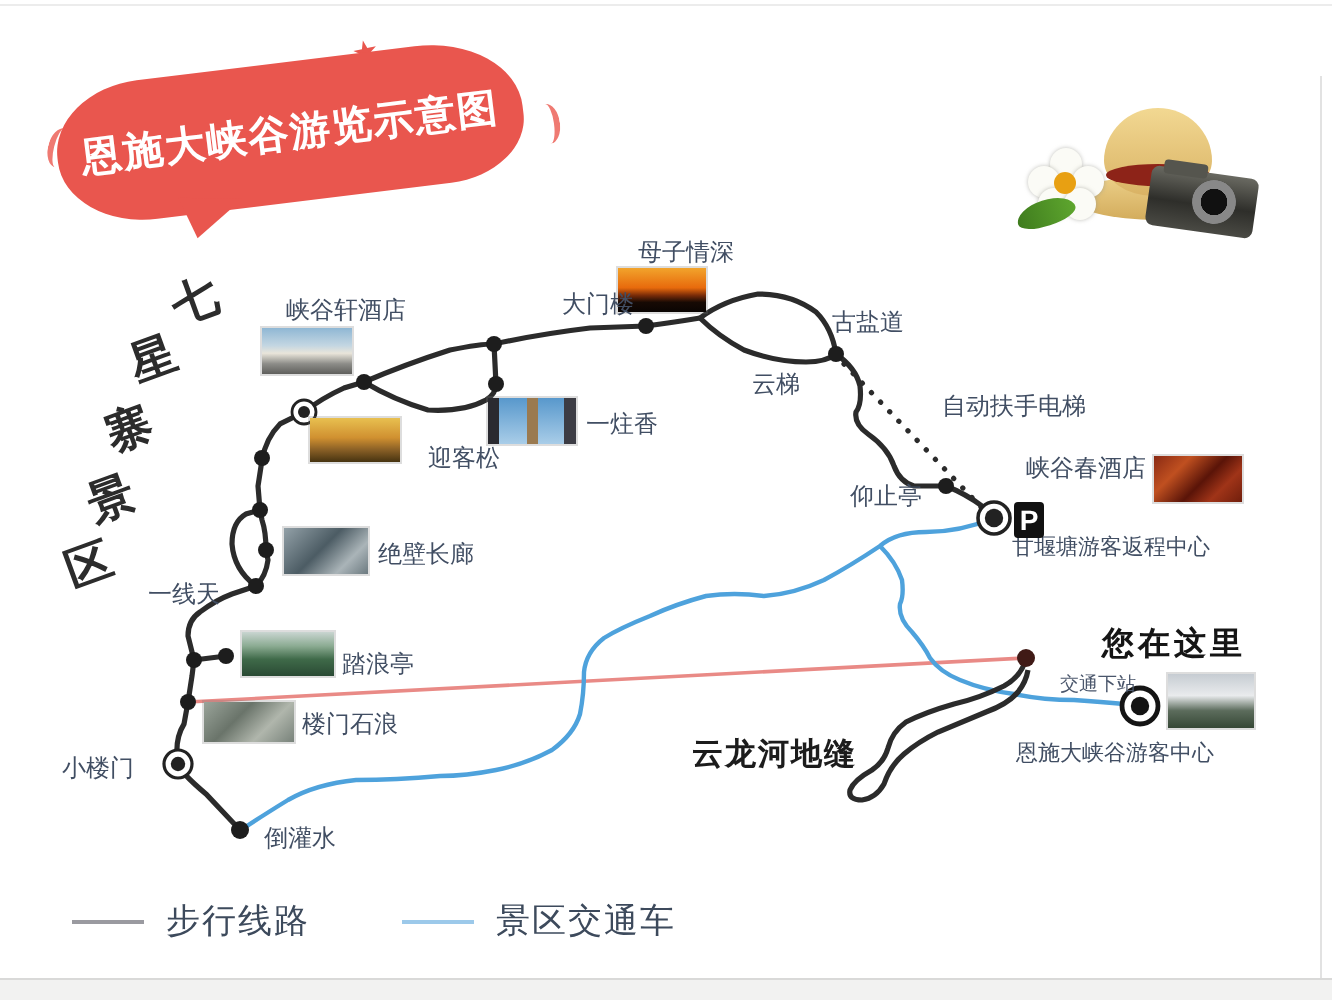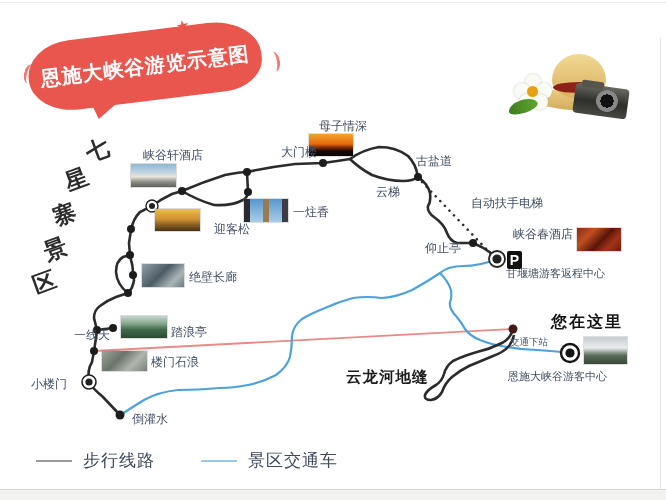--- a/index.html
+++ b/index.html
@@ -21,21 +21,21 @@
   .dash-l{position:absolute;left:24px;top:64px;width:9px;height:20px;border-left:3px solid #ef7a72;border-radius:50%;transform:rotate(14deg);}
   .dash-r{position:absolute;left:268px;top:52px;width:9px;height:20px;border-right:3px solid #ef7a72;border-radius:50%;transform:rotate(-8deg);}
 
   
   .region-char{position:absolute;font-family:"DejaVu Serif",serif;font-weight:bold;color:#2c2c2c;
       font-size:23px;transform:rotate(-20deg);}
 
   
   .lbl{position:absolute;color:#414e63;font-size:12px;white-space:nowrap;}
   .lbl-sm{font-size:11px;}
-  .lbl-xs{font-size:9.5px;color:#4a566b;}
+  .lbl-xs{font-size:9.5px;color:#4a566b;padding-left:20px;}
   .lbl-big{font-size:15.5px;font-weight:bold;color:#1c1c1c;letter-spacing:1px;}
   .lbl-hand{font-family:"DejaVu Serif",serif;font-weight:bold;font-size:16px;color:#151515;letter-spacing:2px;}
 
   
   .photo{position:absolute;box-shadow:0 0 0 1px rgba(120,120,120,.25);}
   .ph-hotel1{background:linear-gradient(180deg,#8fb7d4 0%,#c3d6e2 38%,#e9e5da 55%,#8c8c88 78%,#5f5f5c 100%);}
   .ph-sunset{background:linear-gradient(180deg,#f2a42c 0%,#e86a0c 45%,#7a2c08 62%,#170a04 78%,#0a0503 100%);}
   .ph-autumn{background:linear-gradient(135deg,#8a2a14 0%,#c05020 28%,#5a1408 55%,#a03418 75%,#701e0c 100%);}
   .ph-pine{background:linear-gradient(180deg,#e8c050 0%,#d09030 45%,#8a6026 72%,#463310 100%);}
   .ph-pillar{background:linear-gradient(90deg,#2a2a30 0 13%,rgba(0,0,0,0) 13% 44%,#9a7a50 44% 57%,rgba(0,0,0,0) 57% 86%,#3c3c44 86%),linear-gradient(180deg,#5898cc 0%,#a9cde8 100%);}
@@ -160,21 +160,21 @@
   <div class="lbl" style="left:319px;top:118px;">母子情深</div>
   <div class="lbl" style="left:416px;top:153px;">古盐道</div>
   <div class="lbl" style="left:376px;top:184px;">云梯</div>
   <div class="lbl" style="left:471px;top:195px;">自动扶手电梯</div>
   <div class="lbl" style="left:513px;top:226px;">峡谷春酒店</div>
   <div class="lbl" style="left:425px;top:240px;">仰止亭</div>
   <div class="lbl lbl-sm" style="left:506px;top:266px;">甘堰塘游客返程中心</div>
   <div class="lbl" style="left:214px;top:221px;text-align:right;">迎客松</div>
   <div class="lbl" style="left:293px;top:204px;">一炷香</div>
   <div class="lbl" style="left:189px;top:269px;">绝壁长廊</div>
-  <div class="lbl" style="left:74px;top:289px;margin-top:38px;">一线天</div>
+  <div class="lbl" style="left:74px;top:289px;">一线天</div>
   <div class="lbl" style="left:171px;top:324px;">踏浪亭</div>
   <div class="lbl" style="left:151px;top:354px;">楼门石浪</div>
   <div class="lbl" style="left:31px;top:376px;">小楼门</div>
   <div class="lbl" style="left:132px;top:411px;">倒灌水</div>
   <div class="lbl lbl-big" style="left:346px;top:367px;">云龙河地缝</div>
   <div class="lbl lbl-xs" style="left:510px;top:336px;">交通下站</div>
   <div class="lbl lbl-hand" style="left:551px;top:312px;">您在这里</div>
   <div class="lbl lbl-sm" style="left:508px;top:369px;">恩施大峡谷游客中心</div>
 
   <div class="p-sign">P</div>

